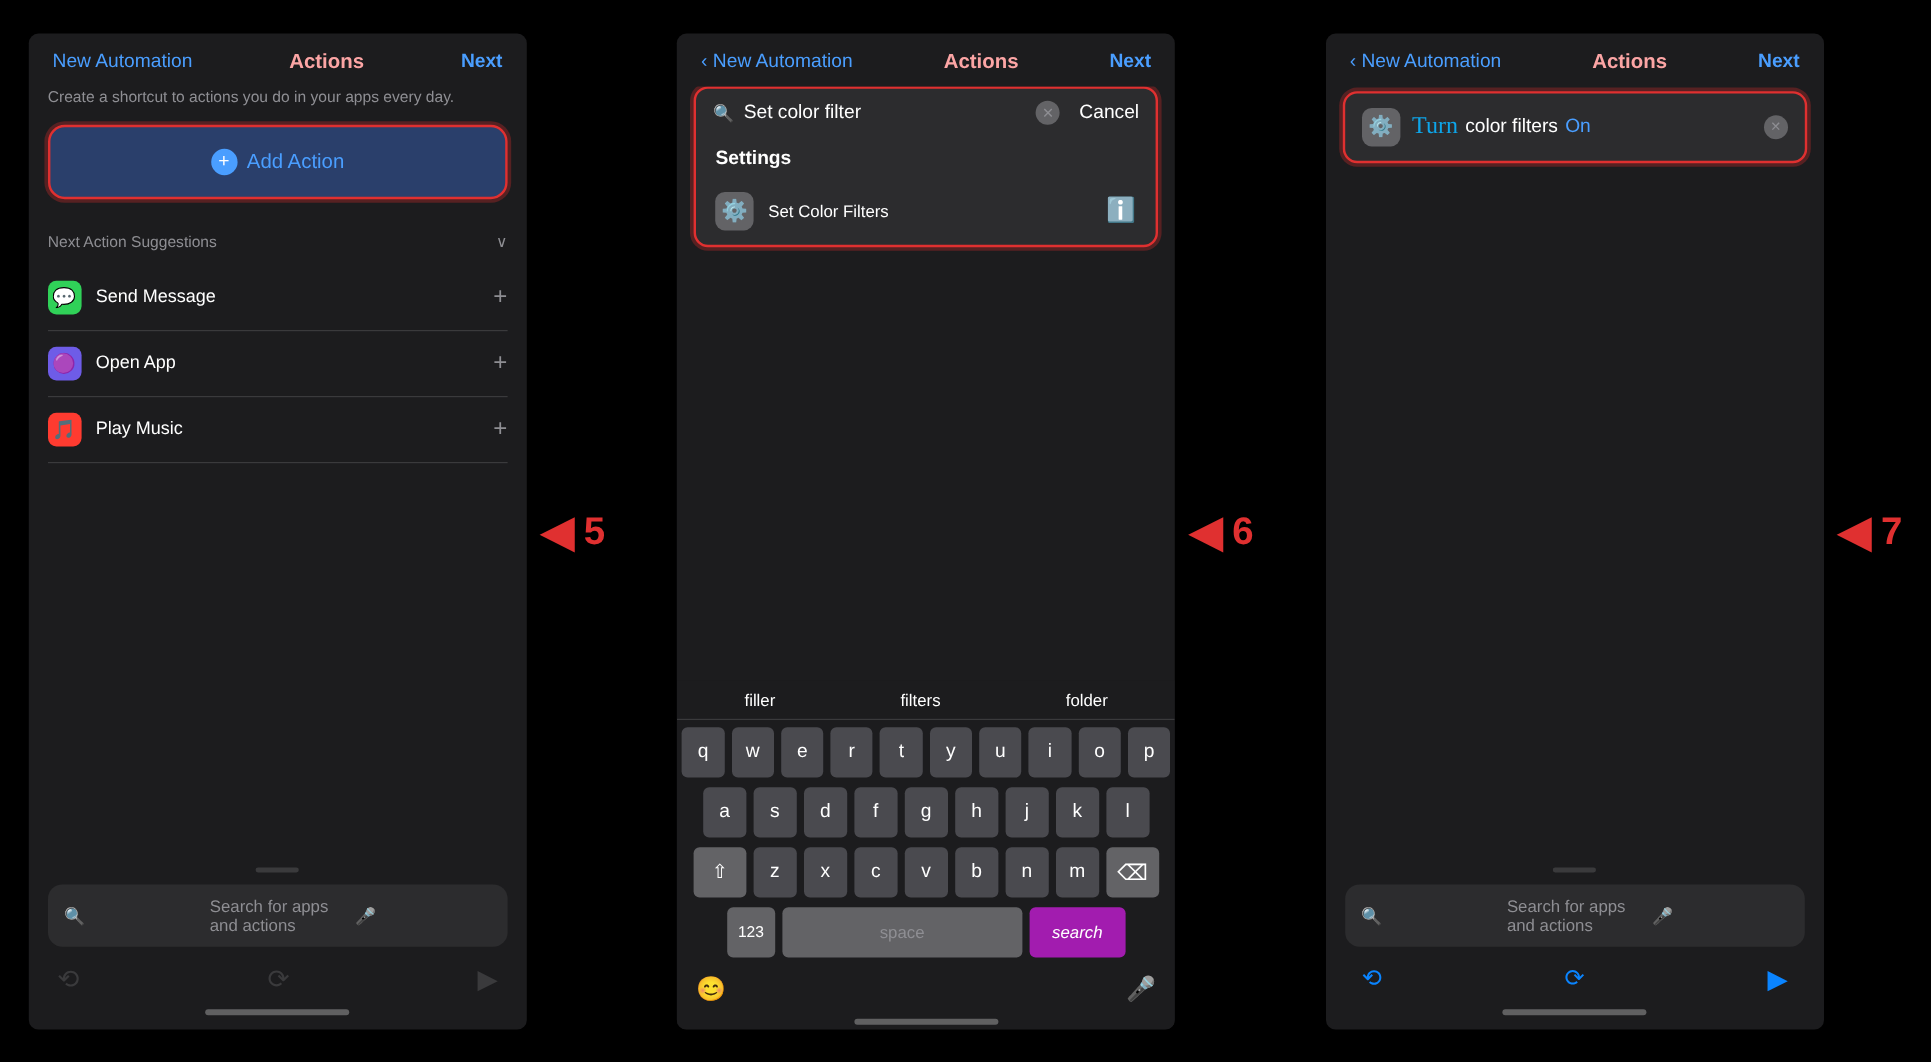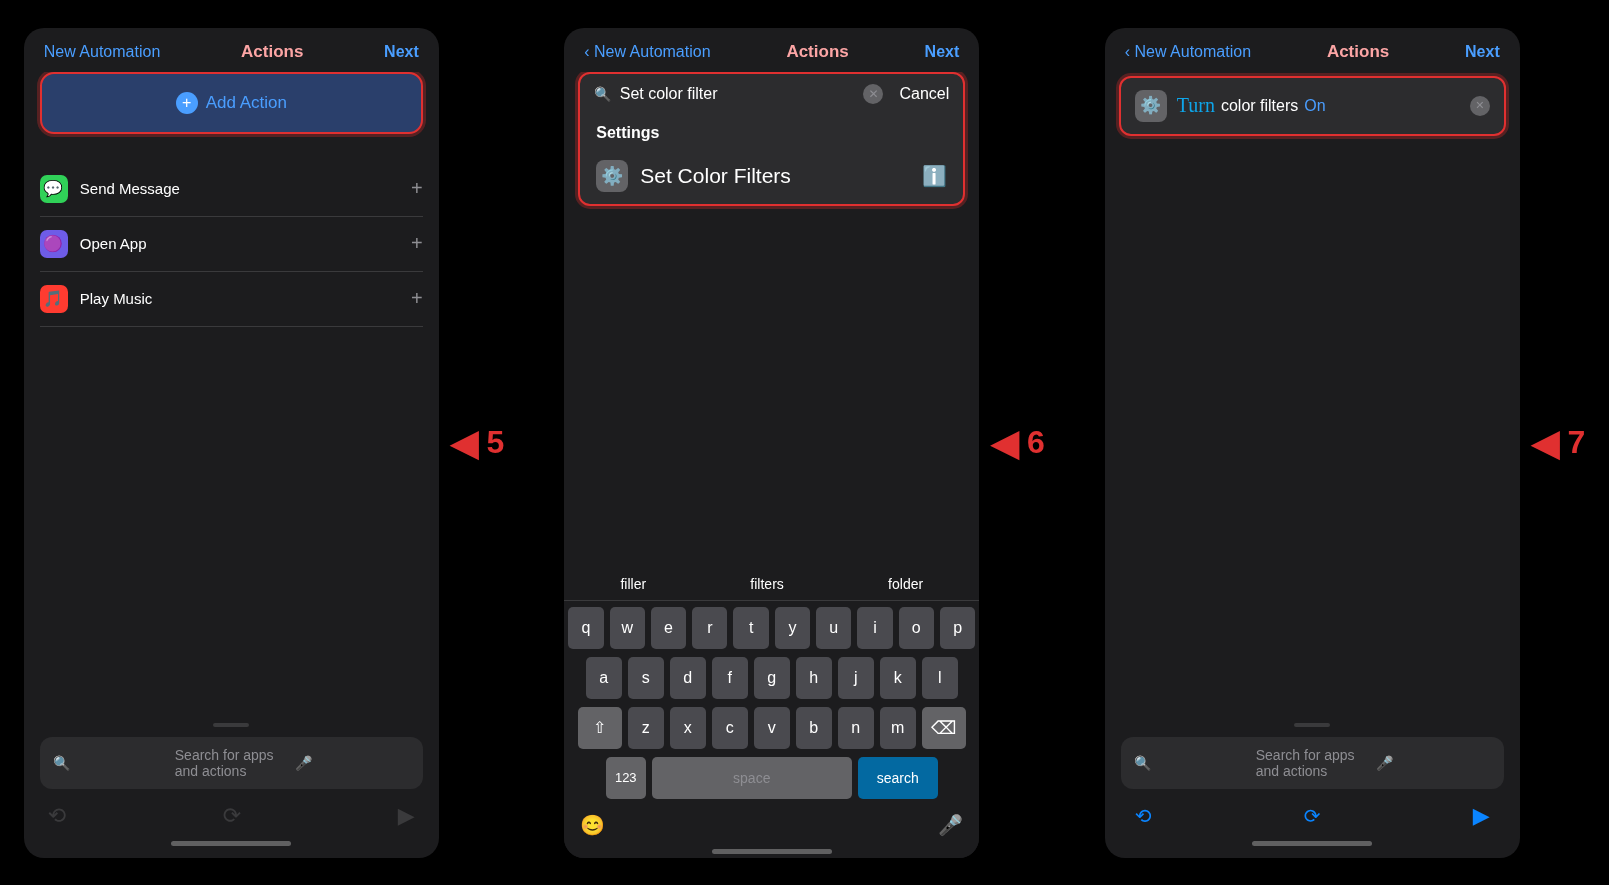--- a/index.html
+++ b/index.html
@@ -19,21 +19,21 @@
       display: flex;
       gap: 60px;
       align-items: flex-start;
       padding: 20px 30px;
     }
 
     .phone-screen {
       width: 415px;
       height: 830px;
       background: #1c1c1e;
-      border-radius: 20px;
+      border-radius: 8px;
       overflow: hidden;
       position: relative;
       display: flex;
       flex-direction: column;
     }
 
     
     .nav-bar {
       display: flex;
       align-items: center;
@@ -332,21 +332,21 @@
       border-radius: 8px;
       background: #636366;
       display: flex;
       align-items: center;
       justify-content: center;
       font-size: 18px;
     }
 
     .result-name {
       color: #fff;
-      font-size: 21px;
+      font-size: 14px;
     }
 
     .info-icon {
       color: #4a9eff;
       font-size: 20px;
     }
 
     
     .keyboard-area {
       flex-shrink: 0;
@@ -410,30 +410,31 @@
       font-size: 13px;
     }
 
     .key-space {
       flex: 3;
       font-size: 14px;
       color: #8e8e93;
     }
 
     .key-search-btn {
-      background: #0369a1;
+      background: #a21caf;
       color: #fff;
       border-radius: 5px;
       height: 42px;
       min-width: 80px;
       display: flex;
       align-items: center;
       justify-content: center;
       font-size: 14px;
       cursor: pointer;
+      font-style: italic;
     }
 
     .key-shift {
       min-width: 44px;
     }
 
     .key-delete {
       min-width: 44px;
       font-size: 18px;
     }
@@ -533,26 +534,31 @@
 
   <div class="screen-with-arrow">
     <div class="phone-screen">
       <div class="nav-bar">
         <span class="nav-back">New Automation</span>
         <span class="nav-title">Actions</span>
         <span class="nav-next">Next</span>
       </div>
 
       <div class="screen1-body">
+        <p class="screen1-desc">Create a shortcut to actions you do in your apps every day.</p>
 
         <div class="add-action-btn">
           <div class="plus-circle">+</div>
           <span>Add Action</span>
         </div>
 
+        <div class="suggestions-header">
+          <span class="suggestions-title">Next Action Suggestions</span>
+          <span class="suggestions-chevron">∨</span>
+        </div>
 
         <div class="suggestion-item">
           <div class="suggestion-left">
             <div class="suggestion-icon icon-green">💬</div>
             <span class="suggestion-name">Send Message</span>
           </div>
           <span class="suggestion-plus">+</span>
         </div>
 
         <div class="suggestion-item">

